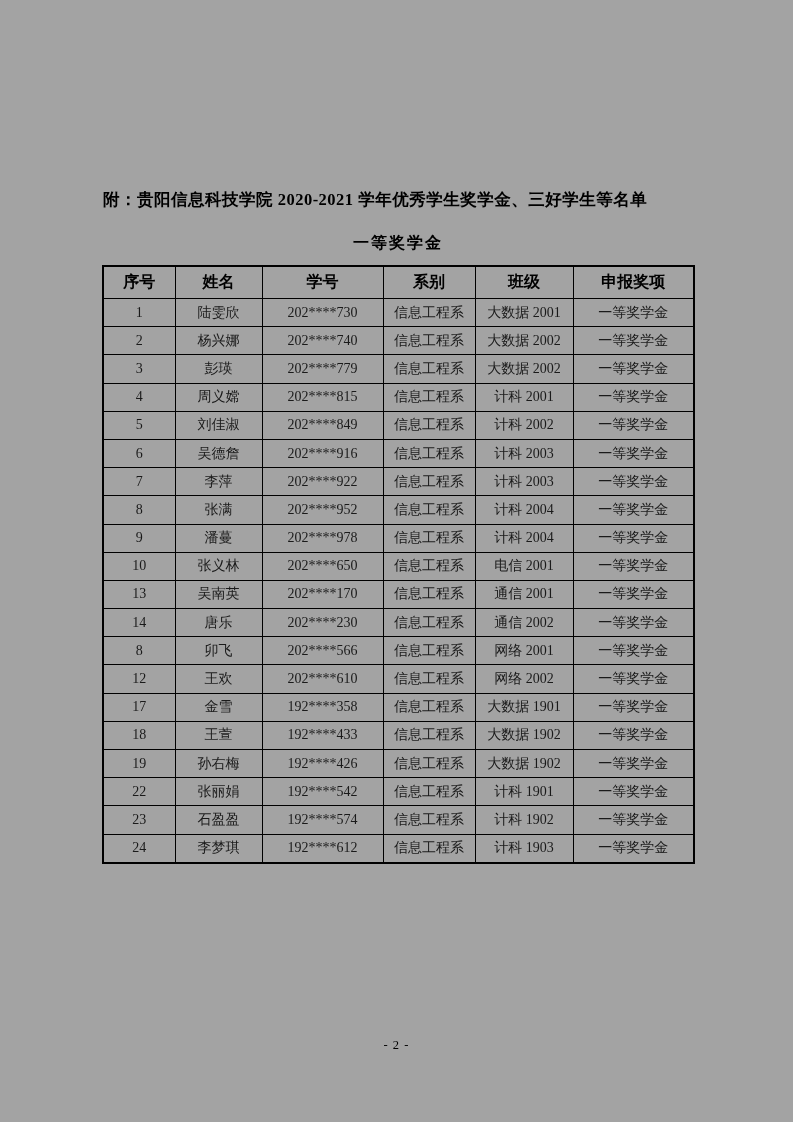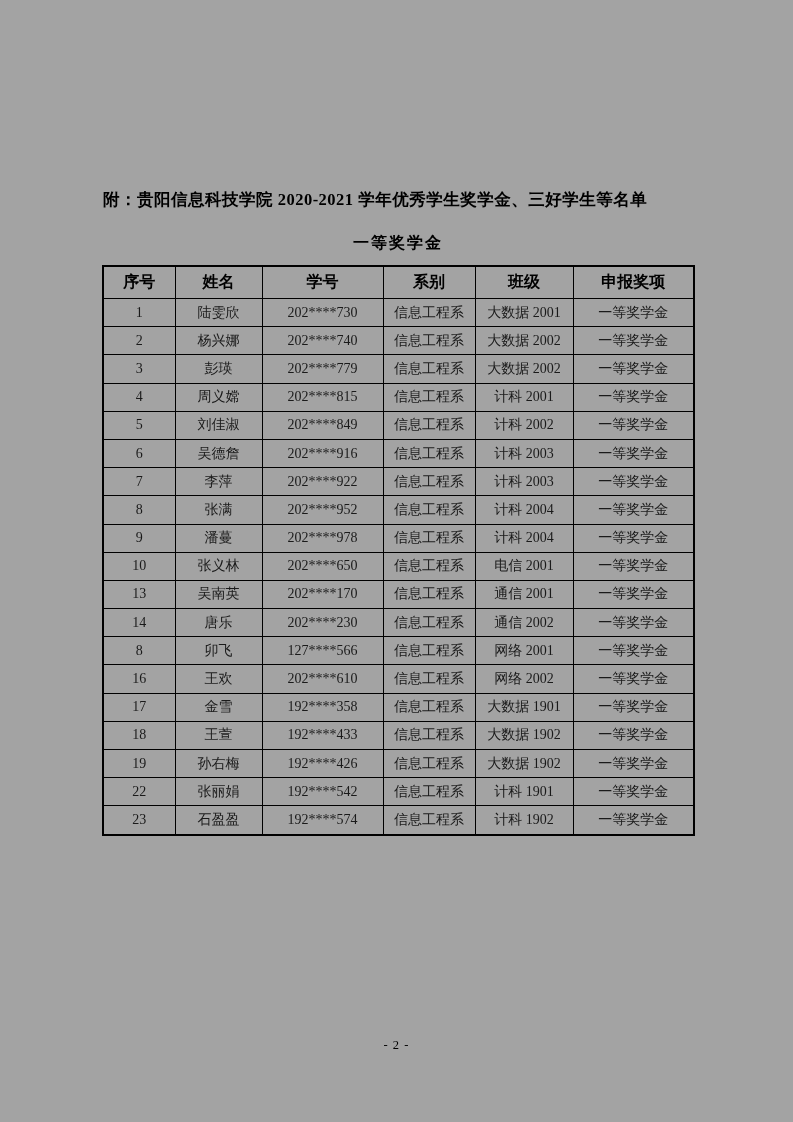--- a/index.html
+++ b/index.html
@@ -197,27 +197,27 @@
           <td>14</td>
           <td>唐乐</td>
           <td>202****230</td>
           <td>信息工程系</td>
           <td>通信 2002</td>
           <td>一等奖学金</td>
         </tr>
         <tr>
           <td>8</td>
           <td>卯飞</td>
-          <td>127****566</td>
+          <td>202****566</td>
           <td>信息工程系</td>
           <td>网络 2001</td>
           <td>一等奖学金</td>
         </tr>
         <tr>
-          <td>16</td>
+          <td>12</td>
           <td>王欢</td>
           <td>202****610</td>
           <td>信息工程系</td>
           <td>网络 2002</td>
           <td>一等奖学金</td>
         </tr>
         <tr>
           <td>17</td>
           <td>金雪</td>
           <td>192****358</td>
@@ -250,18 +250,26 @@
           <td>一等奖学金</td>
         </tr>
         <tr>
           <td>23</td>
           <td>石盈盈</td>
           <td>192****574</td>
           <td>信息工程系</td>
           <td>计科 1902</td>
           <td>一等奖学金</td>
         </tr>
+        <tr>
+          <td>24</td>
+          <td>李梦琪</td>
+          <td>192****612</td>
+          <td>信息工程系</td>
+          <td>计科 1903</td>
+          <td>一等奖学金</td>
+        </tr>
       </tbody>
   </table>
 
   <div class="page-footer">- 2 -</div>
 
 </div>
 
 </body></html>

